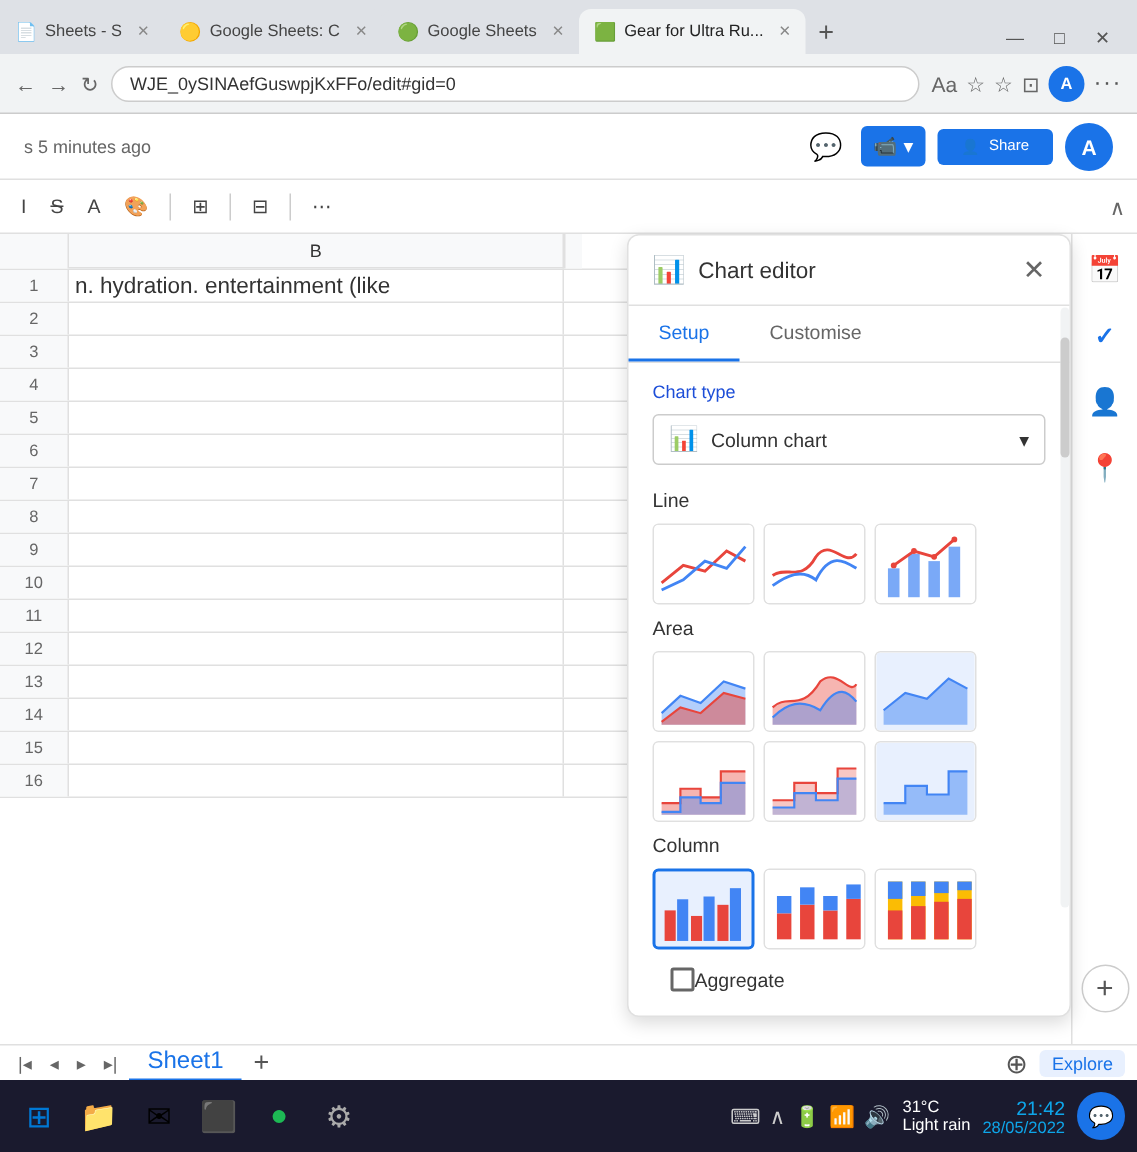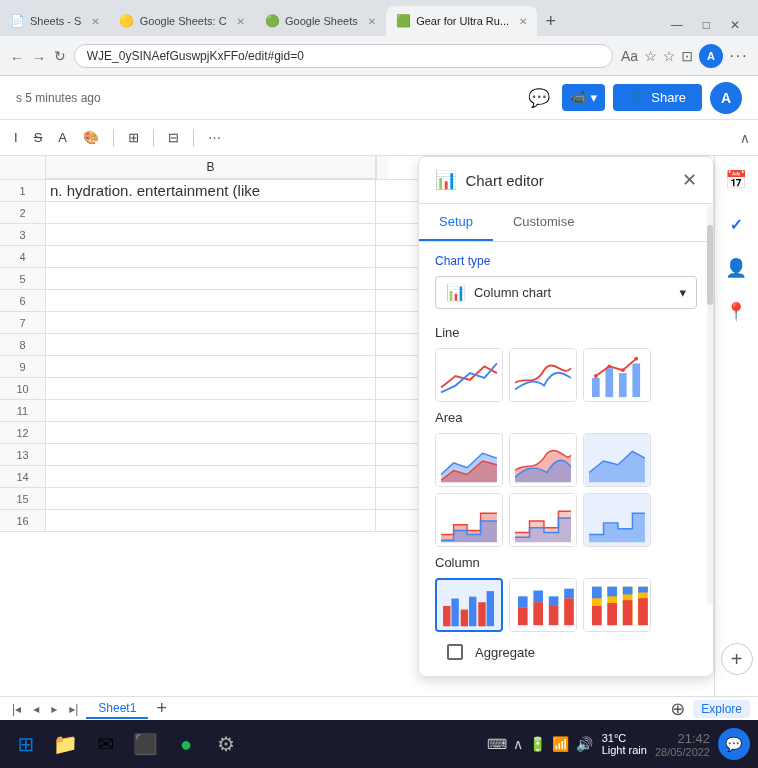--- a/index.html
+++ b/index.html
@@ -22,21 +22,21 @@
     .addr-icon { font-size: 14px; color: #666; cursor: pointer; }
     .addr-actions { display: flex; gap: 6px; align-items: center; }
     .avatar-small { width: 24px; height: 24px; background: #1a73e8; border-radius: 50%; display: flex; align-items: center; justify-content: center; color: white; font-size: 11px; font-weight: bold; }
     .more-btn { font-size: 16px; color: #555; cursor: pointer; letter-spacing: 1px; }
 
     
     .app-toolbar { background: white; display: flex; align-items: center; padding: 4px 16px; height: 44px; border-bottom: 1px solid #e0e0e0; gap: 8px; }
     .toolbar-spacer { flex: 1; }
     .save-time { font-size: 12px; color: #666; }
     .toolbar-right { display: flex; align-items: center; gap: 8px; }
-    .share-btn { background: #1a73e8; color: white; border: none; border-radius: 4px; padding: 6px 16px; font-size: 13px; cursor: pointer; display: flex; align-items: center; gap: 6px; }
+    .share-btn { background: #1a73e8; color: white; border: none; border-radius: 4px; padding: 6px 16px; font-size: 10px; cursor: pointer; display: flex; align-items: center; gap: 6px; }
     .meet-btn { background: #1a73e8; color: white; border: none; border-radius: 4px; padding: 6px 8px; font-size: 13px; cursor: pointer; display: flex; align-items: center; gap: 4px; }
     .toolbar-avatar { width: 32px; height: 32px; background: #1a73e8; border-radius: 50%; display: flex; align-items: center; justify-content: center; color: white; font-size: 14px; font-weight: bold; cursor: pointer; }
     .comment-btn { font-size: 18px; color: #555; cursor: pointer; padding: 4px; }
 
     
     .format-toolbar { background: white; display: flex; align-items: center; padding: 4px 8px; height: 36px; border-bottom: 1px solid #e0e0e0; gap: 4px; }
     .fmt-btn { font-size: 13px; color: #444; padding: 3px 6px; cursor: pointer; border-radius: 3px; }
     .fmt-separator { width: 1px; height: 18px; background: #ccc; margin: 0 4px; }
     .fmt-collapse { margin-left: auto; cursor: pointer; color: #666; font-size: 14px; }
 
@@ -79,42 +79,42 @@
     .chart-type-select-inner { display: flex; align-items: center; gap: 8px; }
     .chart-type-icon { font-size: 16px; color: #555; }
 
     .chart-group-label { font-size: 13px; color: #333; margin-bottom: 8px; font-weight: 400; }
     .chart-thumbnails { display: flex; gap: 6px; margin-bottom: 8px; flex-wrap: wrap; }
     .chart-thumb { width: 68px; height: 54px; border: 1px solid #e0e0e0; border-radius: 4px; overflow: hidden; cursor: pointer; position: relative; background: white; }
     .chart-thumb.selected { border: 2px solid #1a73e8; background: #e8f0fe; }
     .chart-thumb svg { width: 100%; height: 100%; }
 
     
-    .aggregate-row { display: flex; align-items: center; gap: 12px; padding: 4px 12px; }
+    .aggregate-row { display: flex; align-items: center; gap: 0; padding: 4px 12px; }
     .agg-checkbox { width: 16px; height: 16px; border: 2px solid #666; border-radius: 2px; cursor: pointer; }
     .agg-label { font-size: 13px; color: #333; }
 
     
     .chart-editor-scrollbar { position: absolute; right: 0; top: 48px; width: 6px; height: 400px; background: #f1f3f4; border-radius: 3px; }
     .chart-editor-scrollbar-thumb { width: 6px; height: 80px; background: #ccc; border-radius: 3px; position: absolute; top: 20px; }
 
     
     .bottom-bar { position: absolute; bottom: 48px; left: 0; right: 0; height: 24px; background: white; border-top: 1px solid #e0e0e0; display: flex; align-items: center; padding: 0 8px; gap: 4px; }
     .scroll-btn { font-size: 12px; color: #666; cursor: pointer; padding: 0 4px; }
-    .sheet-tab { font-size: 12px; padding: 2px 12px; cursor: pointer; color: #444; }
+    .sheet-tab { font-size: 16px; padding: 2px 12px; cursor: pointer; color: #444; }
     .sheet-tab.active { border-bottom: 2px solid #1a73e8; color: #1a73e8; }
     .add-sheet { font-size: 18px; color: #555; cursor: pointer; padding: 0 4px; }
     .bottom-right { margin-left: auto; display: flex; align-items: center; gap: 8px; }
     .explore-btn { font-size: 12px; color: #1a73e8; cursor: pointer; background: #e8f0fe; border-radius: 4px; padding: 2px 8px; }
 
     
     .taskbar { position: absolute; bottom: 0; left: 0; right: 0; height: 48px; background: #1a1a2e; display: flex; align-items: center; padding: 0 8px; gap: 4px; }
     .taskbar-icon { width: 36px; height: 36px; display: flex; align-items: center; justify-content: center; border-radius: 4px; cursor: pointer; font-size: 20px; }
     .taskbar-right { margin-left: auto; display: flex; align-items: center; gap: 8px; }
-    .time-block { text-align: right; color: #737373; }
+    .time-block { text-align: right; color: #0ea5e9; }
     .time-text { font-size: 13px; font-weight: 500; }
     .date-text { font-size: 11px; }
     .weather { color: white; font-size: 11px; display: flex; flex-direction: column; align-items: flex-start; }
     .taskbar-sys { display: flex; align-items: center; gap: 6px; color: white; font-size: 12px; }
     .sys-icon { font-size: 14px; color: #ccc; }
     .chat-icon-taskbar { width: 32px; height: 32px; background: #1a73e8; border-radius: 50%; display: flex; align-items: center; justify-content: center; color: white; font-size: 14px; cursor: pointer; }
   </style>
 </head>
 <body>
 

